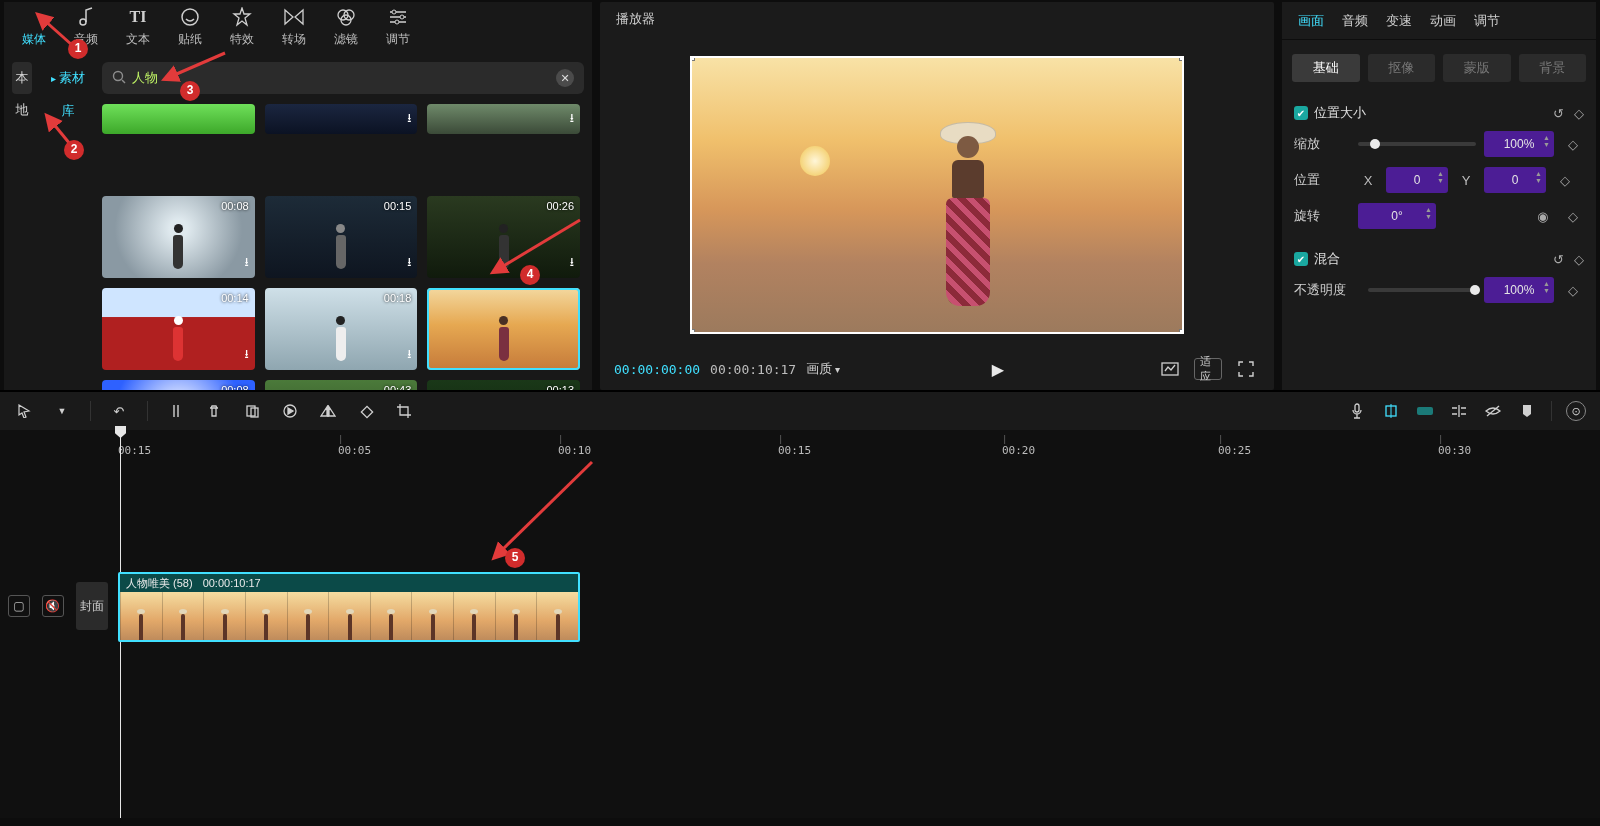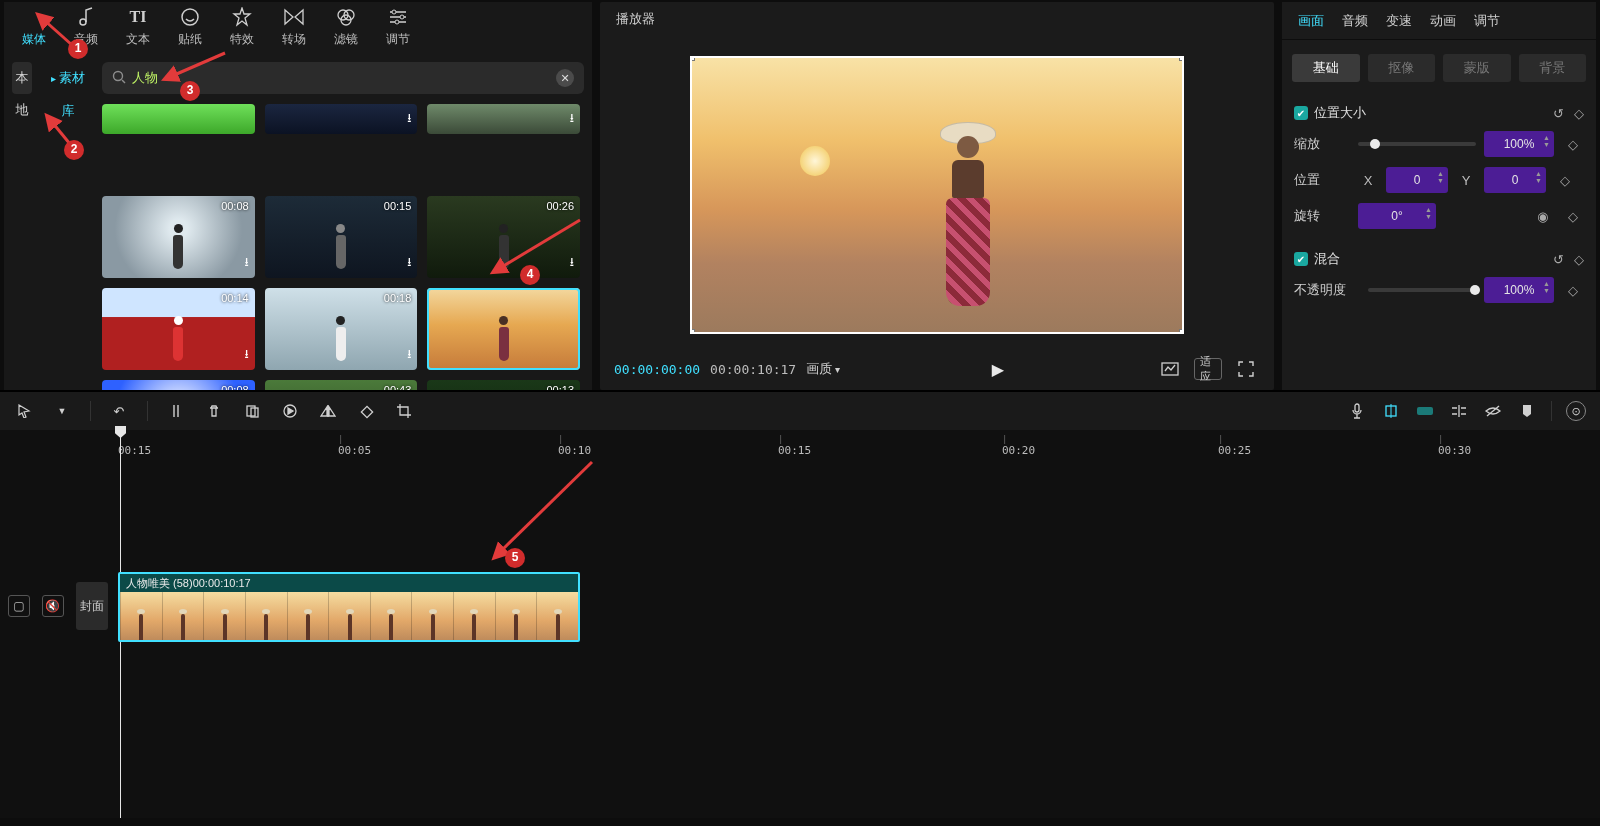--- a/index.html
+++ b/index.html
@@ -347,21 +347,21 @@
 }
 .clip {
   position:absolute; left:118px; top:0;
   width:462px; height:70px;
   border:2px solid #41e0ff; border-radius:2px;
   background:#0b4a48;
   overflow:hidden;
 }
 .clip-header {
   height:18px; background:#0b4a48; color:#eaeaea; font-size:11px;
-  display:flex; align-items:center; padding-left:6px;
+  display:flex; align-items:center; gap:10px; padding-left:6px;
 }
 .clip-frames { height:52px; display:flex; }
 .clip-frames .fr {
   flex:1;
   background: linear-gradient(180deg,#f5dca0 0%,#e2a869 55%,#b78559 100%);
   position:relative;
   border-left:1px solid rgba(0,0,0,.2);
 }
 .clip-frames .fr .p {
   position:absolute; left:50%; bottom:2px; transform:translateX(-50%);

